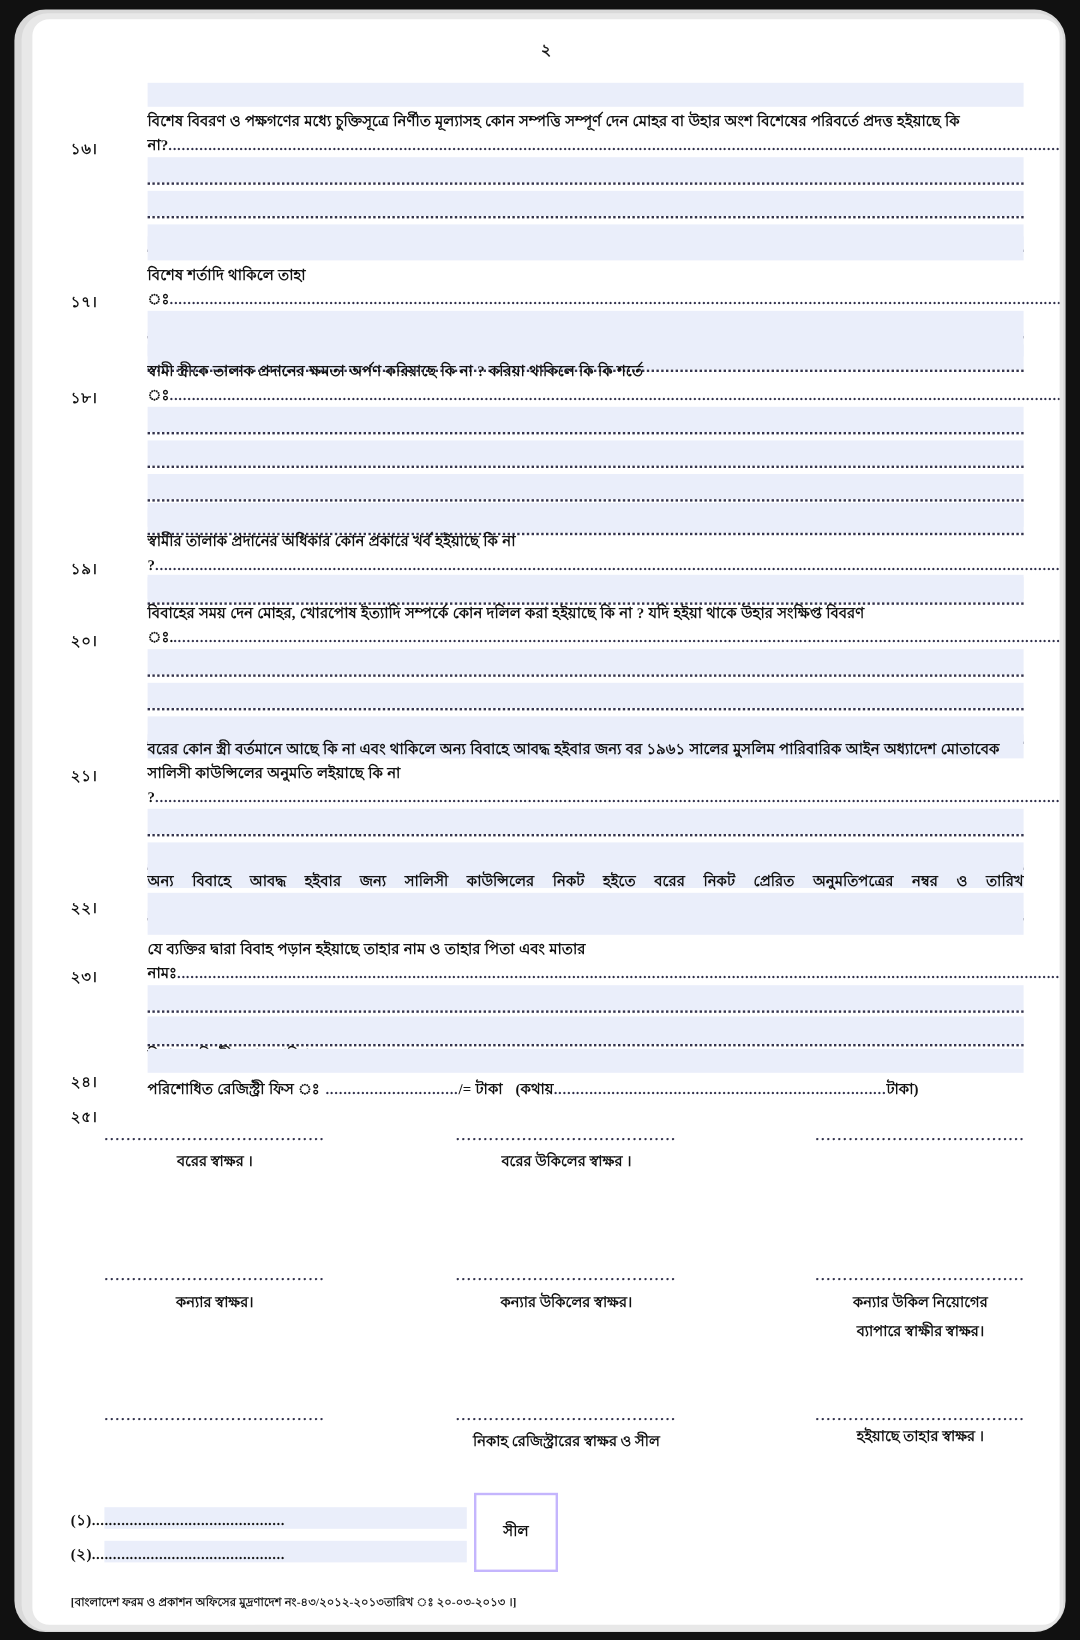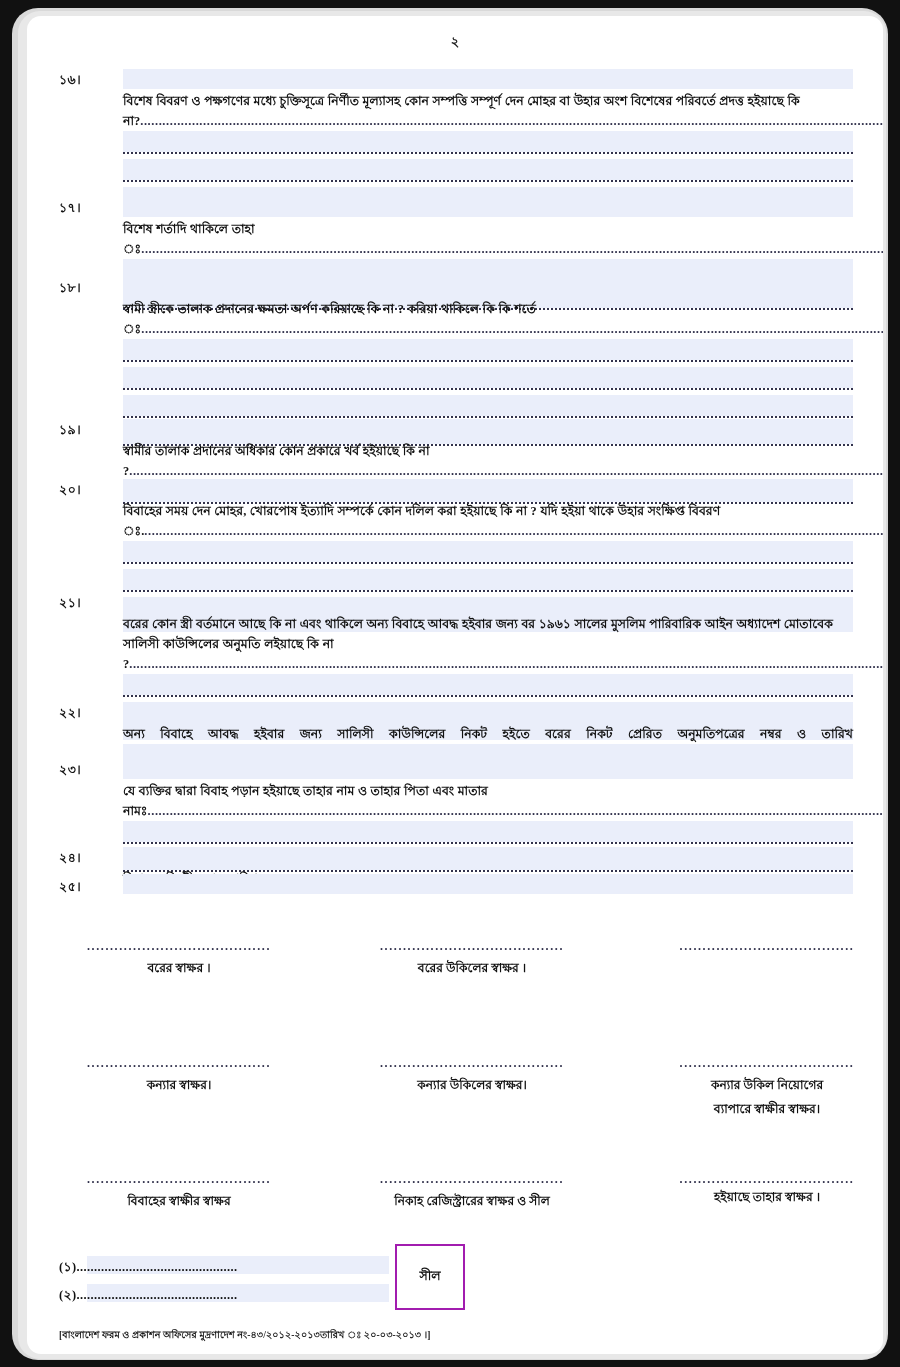--- a/index.html
+++ b/index.html
@@ -72,20 +72,21 @@
   .q-num {
     position: absolute;
     left: 32px;
     width: 60px;
     text-align: left;
     font-size: 12.5px;
     font-weight: 700;
     letter-spacing: 0.5px;
     color: #111;
     white-space: nowrap;
+    margin-top: 44px;
   }
   .q-body {
     position: absolute;
     left: 96px;
     right: 30px;
   }
   .q-text {
     font-size: 12.4px;
     font-weight: 700;
     line-height: 20px;
@@ -185,21 +186,21 @@
     white-space: nowrap;
     letter-spacing: 0.4px;
   }
 
   #seal-box {
     position: absolute;
     left: 368px;
     top: 1228px;
     width: 66px;
     height: 62px;
-    border: 2px solid #a21caf;
+    border: 2px solid #c4b5fd;
     background: #fff;
     display: flex;
     align-items: center;
     justify-content: center;
   }
   #seal-box .seal-label {
     font-size: 12.5px;
     font-weight: 700;
     color: #111;
   }
@@ -360,20 +361,21 @@
           <div class="q-num">২৪।</div>
           <div class="q-body">
             <div class="band-abs" style="left: 0px; right: 0px; top: -2px; height: 20px;"></div>
             <p class="q-text">বিবাহ রেজিস্ট্রী করার তারিখ ঃ<span class="dots-inline">..........................................................</span></p>
           </div>
         </div>
         <div class="q-row" style="top: 862px;">
           <div class="q-num">২৫।</div>
           <div class="q-body">
             <div class="band-abs" style="left: 0px; right: 0px; top: -4px; height: 20px;"></div>
+            <p class="q-text"><span>পরিশোধিত রেজিস্ট্রী ফিস ঃ</span><span class="dots-inline"> ..............................</span><span>/= টাকা&nbsp;&nbsp;&nbsp;</span><span>(কথায়</span><span class="dots-inline">...........................................................................</span><span>টাকা)</span></p>
           </div>
         </div>
       </div>
 
     <div id="signatures-host">
         <div class="sig-block" style="top: 925px;">
           <div class="sig-col" style="left: 32px; width: 240px;">
             <div class="sig-dots">........................................</div>
             <div class="sig-caption">বরের স্বাক্ষর ।</div>
           </div>
@@ -396,21 +398,20 @@
           </div>
           <div class="sig-col" style="left: 625px; width: 230px;">
             <div class="sig-dots">......................................</div>
             <div class="sig-caption">কন্যার উকিল নিয়োগের</div>
             <div class="sig-caption" style="margin-top: 2px;">ব্যাপারে স্বাক্ষীর স্বাক্ষর।</div>
           </div>
         </div>
         <div class="sig-block" style="top: 1158px;">
           <div class="sig-col" style="left: 32px; width: 240px;">
             <div class="sig-dots">........................................</div>
-            <div class="sig-caption">বিবাহের স্বাক্ষীর স্বাক্ষর</div>
           </div>
           <div class="sig-col" style="left: 320px; width: 250px;">
             <div class="sig-dots">........................................</div>
             <div class="sig-caption">নিকাহ রেজিস্ট্রারের স্বাক্ষর ও সীল</div>
           </div>
           <div class="sig-col" style="left: 625px; width: 230px;">
             <div class="sig-dots">......................................</div>
             <div class="sig-caption" style="margin-top: 2px;">হইয়াছে তাহার স্বাক্ষর ।</div>
           </div>
         </div>

